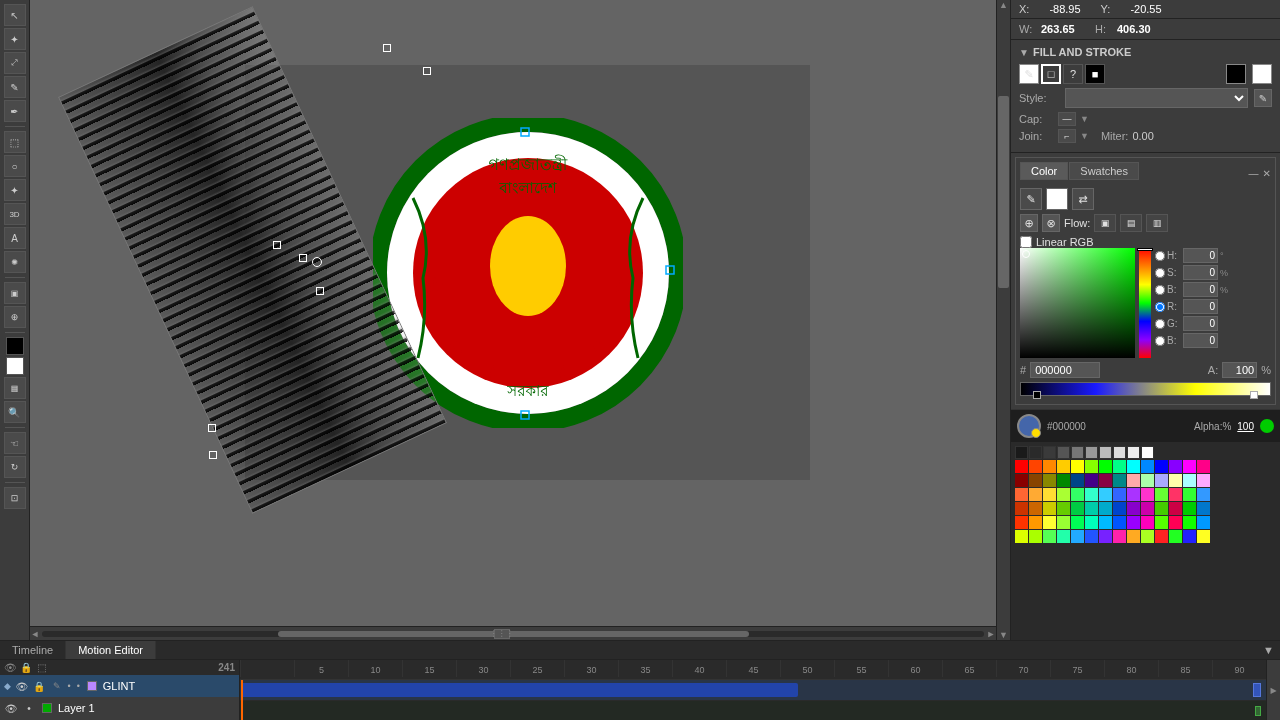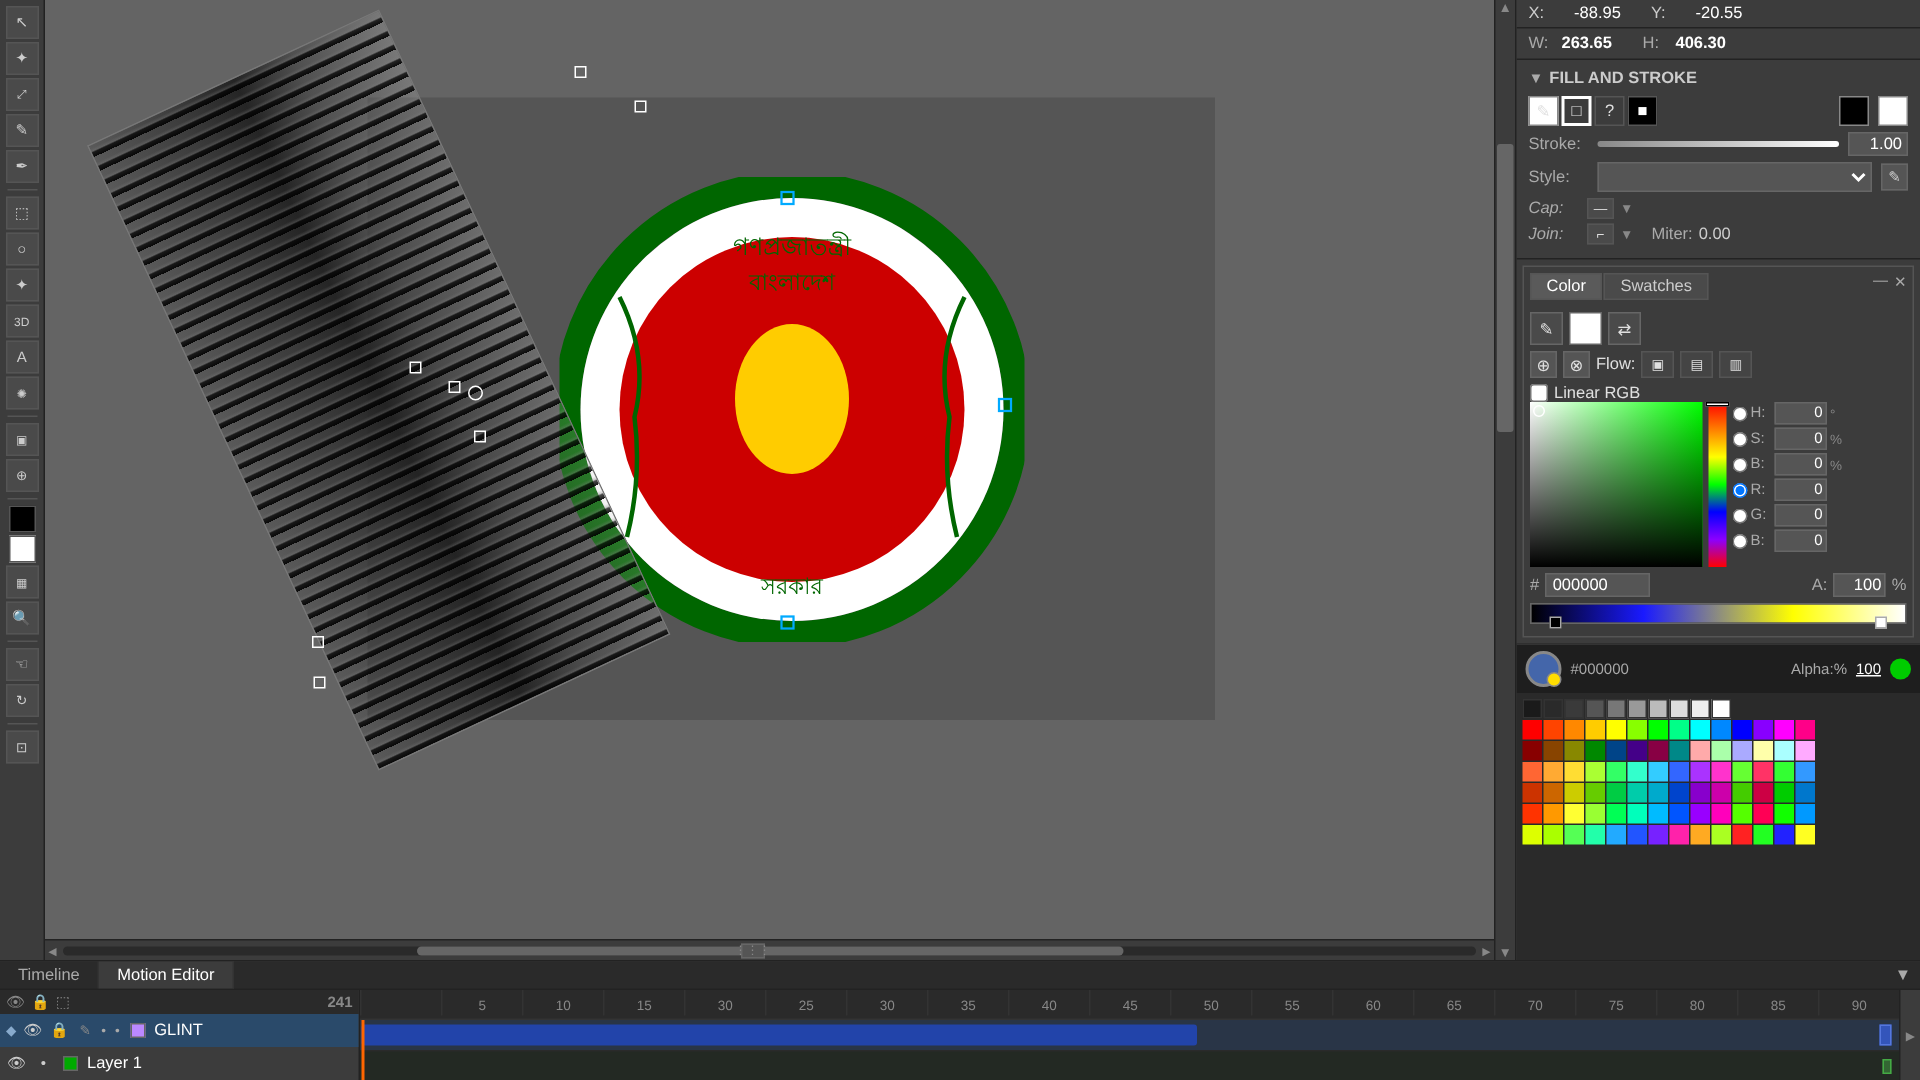--- a/index.html
+++ b/index.html
@@ -312,21 +312,21 @@
       z-index: 10;
     }
 
     
     .cap-join-row {
       display: flex;
       align-items: center;
       margin-bottom: 3px;
       gap: 4px;
     }
-    .cap-join-label { color: #aaa; min-width: 35px; font-size: 11px; font-style: italic; }
+    .cap-join-label { color: #aaa; min-width: 35px; font-size: 11px; }
     .cap-option { width: 18px; height: 14px; background: #4a4a4a; border: 1px solid #555; cursor: pointer; display: flex; align-items: center; justify-content: center; font-size: 9px; }
     .miter-val { color: #ccc; font-size: 11px; }
 
     
     .scale-row { display: flex; align-items: center; gap: 4px; margin-bottom: 3px; }
     .scale-label { color: #aaa; min-width: 35px; font-size: 11px; }
     .scale-select { background: #555; border: 1px solid #666; color: #fff; font-size: 10px; height: 18px; }
     .hinting-cb { display: flex; align-items: center; gap: 2px; }
     .hinting-text { color: #aaa; font-size: 11px; }
 
@@ -469,25 +469,20 @@
         <div class="fill-icons">
           <div class="fill-icon" style="background:#fff; border:1px solid #888;">✎</div>
           <div class="fill-icon" style="background:none; border:2px solid #fff;">□</div>
           <div class="fill-icon">?</div>
           <div class="fill-icon" style="background:#000; color:#fff;">■</div>
         </div>
         <div style="margin-left:auto; width:20px; height:20px; background:#000; border:1px solid #888;"></div>
         <div style="width:20px; height:20px; background:#fff; border:1px solid #888;"></div>
       </div>
 
-      <div class="panel-row">
-        <span class="panel-label">Stroke:</span>
-        <div class="stroke-slider"></div>
-        <input class="stroke-value" type="text" value="1.00" style="">
-      </div>
 
       <div class="panel-row">
         <span class="panel-label">Style:</span>
         <select class="style-select"><option></option></select>
         <div class="icon-btn">✎</div>
       </div>
 
 
       <div class="cap-join-row">
         <span class="cap-join-label">Cap:</span>
@@ -499,21 +494,21 @@
         <span class="cap-join-label">Join:</span>
         <div class="cap-option">⌐</div>
         <div style="font-size:9px; color:#888;">▼</div>
         <span style="margin-left:8px; color:#aaa; font-size:11px;">Miter:</span>
         <span class="miter-val">0.00</span>
       </div>
     </div>
 
     <div class="color-panel">
 
-      <div style="display:flex; align-items:flex-start; justify-content:space-between; margin-bottom:4px;">
+      <div style="display:flex; align-items:center; justify-content:space-between; margin-bottom:4px;">
         <div class="color-tabs">
           <div class="color-tab active">Color</div>
           <div class="color-tab">Swatches</div>
         </div>
         <div style="display:flex; gap:4px;">
           <div style="font-size:10px; color:#aaa; cursor:pointer;">—</div>
           <div style="font-size:10px; color:#aaa; cursor:pointer;">✕</div>
         </div>
       </div>
 

